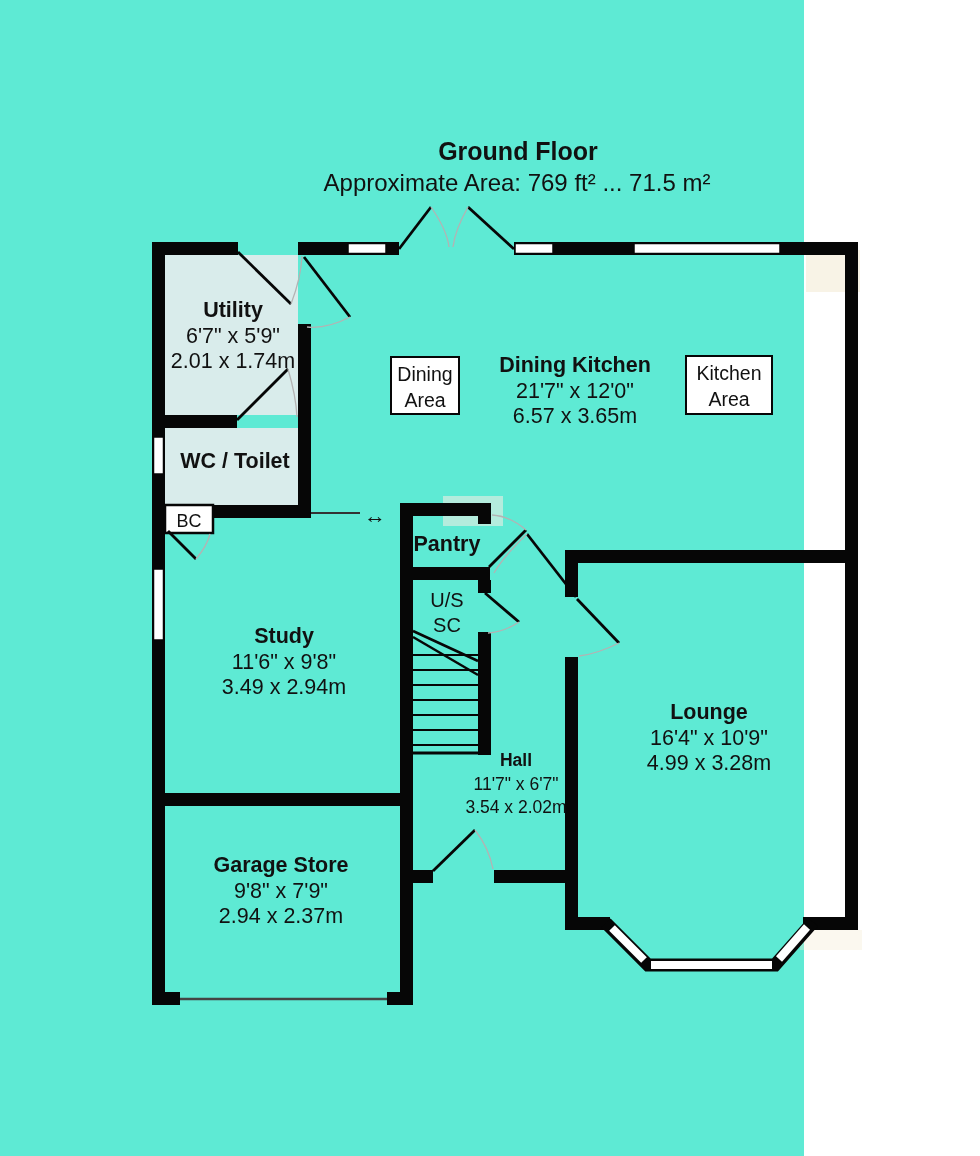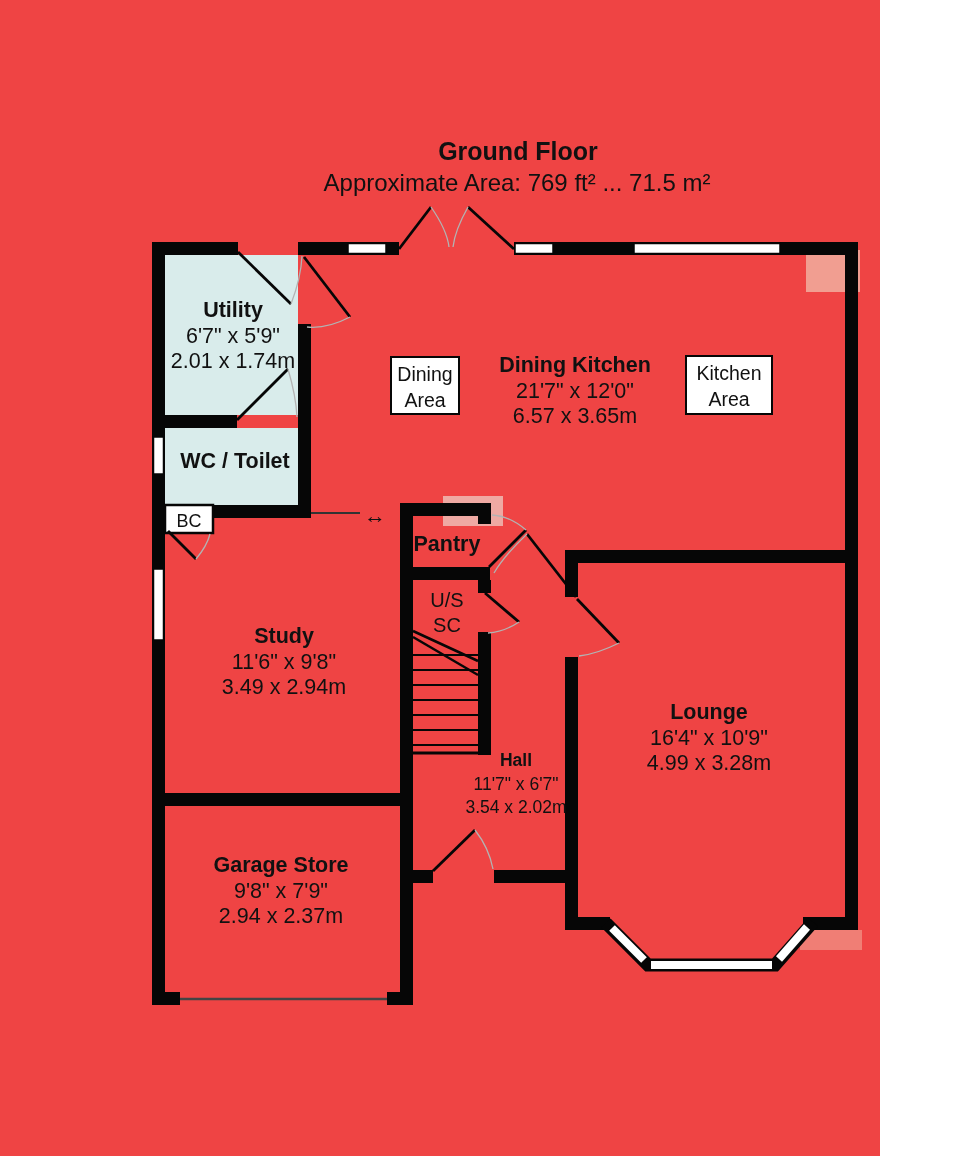--- a/index.html
+++ b/index.html
@@ -1,16 +1,16 @@
 <!DOCTYPE html>
 <html><head>
 <meta charset="utf-8">
 <style>
   html,body{margin:0;padding:0;background:#fff;}
-  .page{position:relative;width:880px;height:1156px;background:#ef4444;
+  .page{position:relative;width:804px;height:1156px;background:#5eead4;
         font-family:"Liberation Sans", sans-serif;}
   svg text{fill:#111;}
   .room-name{font-weight:bold;font-size:21.5px;}
   .room-dim{font-size:21.5px;}
   .room-name-sm{font-weight:bold;font-size:17.5px;}
   .room-dim-sm{font-size:17.5px;}
   .anno{font-size:19.5px;}
   .anno-sm{font-size:18px;}
   .title{font-weight:bold;font-size:25px;}
   .subtitle{font-size:24px;}

